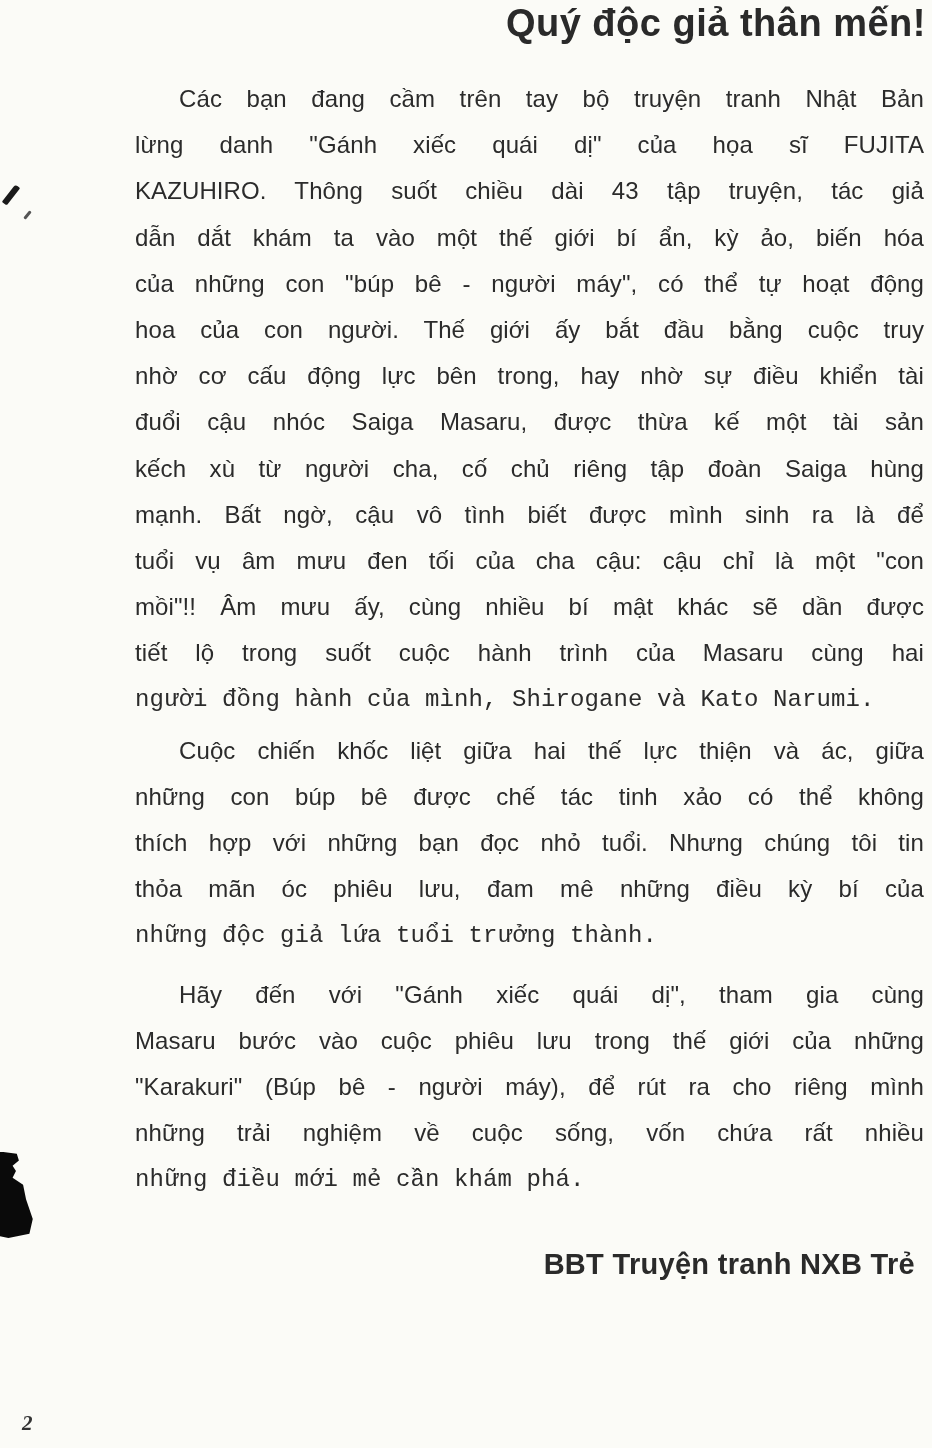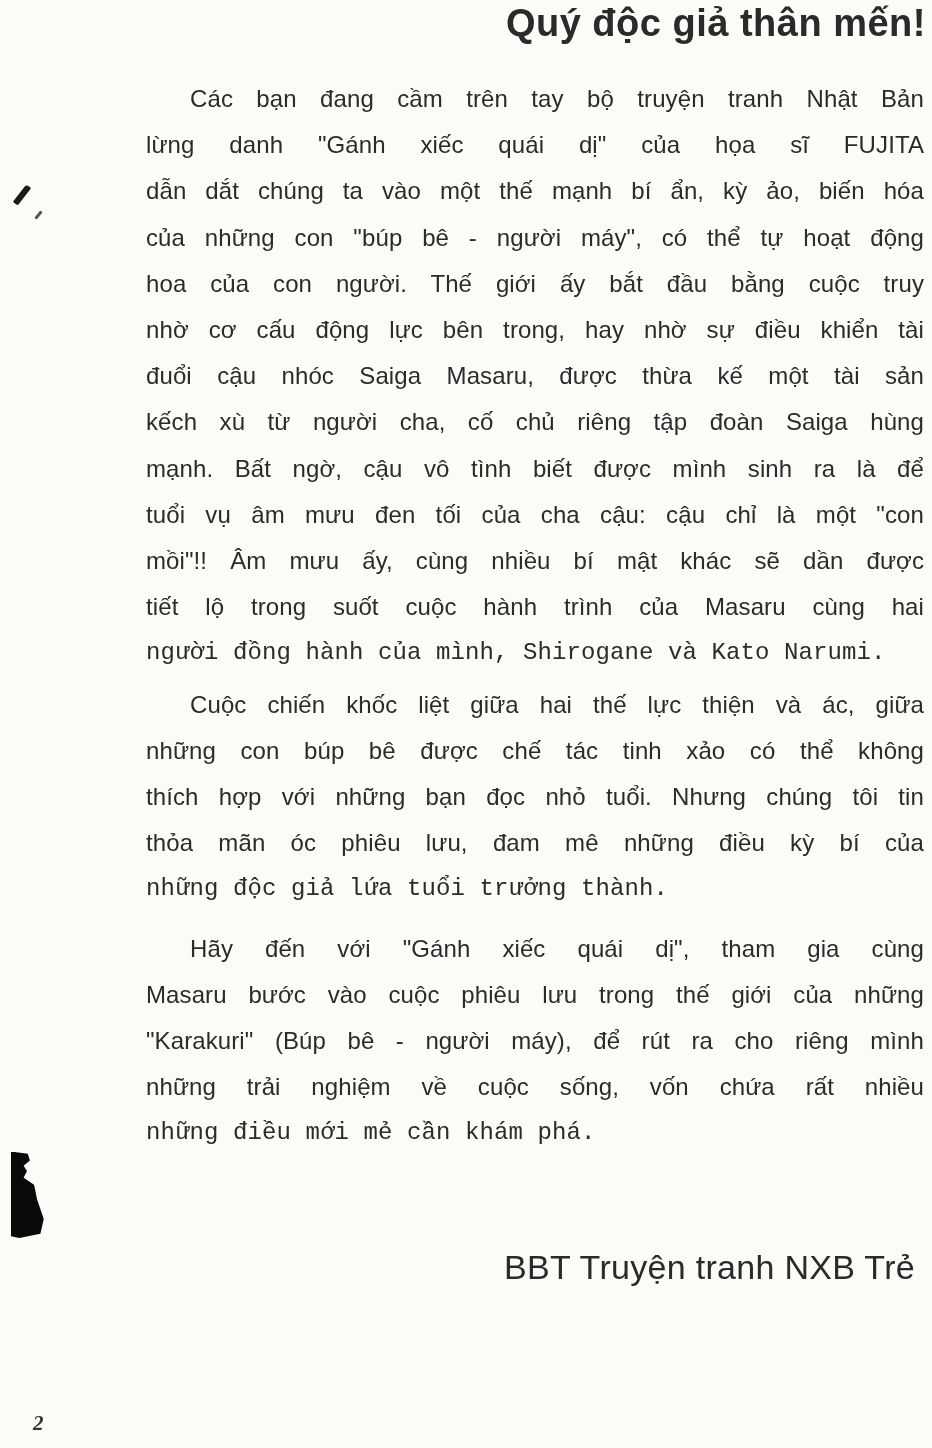--- a/index.html
+++ b/index.html
@@ -8,21 +8,20 @@
     height: 1448px;
     position: relative;
     background: #fbfbf7;
     overflow: hidden;
     font-family: "Liberation Sans", "DejaVu Sans", sans-serif;
     color: #262626;
   }
   .page {
     position: absolute;
     inset: 0;
-    margin-left: 11px;
   }
   .page-title {
     position: absolute;
     top: 2px;
     right: 6px;
     font-size: 38px;
     font-weight: 700;
     letter-spacing: 0.5px;
     color: #2a2a2a;
   }
@@ -43,22 +42,22 @@
     text-align: justify;
     text-align-last: justify;
     white-space: normal;
   }
   .line.first-line { text-indent: 44px; }
   .line.last-line { text-align-last: left; font-family: Liberation Mono, monospace; }
   .signature {
     position: absolute;
     top: 1248px;
     right: 17px;
-    font-size: 34px;
-    font-weight: 400;
+    font-size: 29px;
+    font-weight: 700;
     letter-spacing: 0.3px;
     color: #2a2a2a;
   }
   .page-number {
     position: absolute;
     left: 22px;
     bottom: 12px;
     font-size: 21px;
     font-weight: 700;
     font-style: italic;
@@ -100,21 +99,22 @@
 <body>
 
 <div class="page">
 
   <div class="page-title">Quý độc giả thân mến!</div>
 
   <div class="body-text">
     <div class="paragraph">
         <div class="line first-line">Các bạn đang cầm trên tay bộ truyện tranh Nhật Bản</div>
         <div class="line">lừng danh "Gánh xiếc quái dị" của họa sĩ FUJITA</div>
-        <div class="line">dẫn dắt chúng ta vào một thế mạnh bí ẩn, kỳ ảo, biến hóa</div>
+        <div class="line">KAZUHIRO. Thông suốt chiều dài 43 tập truyện, tác giả</div>
+        <div class="line">dẫn dắt khám ta vào một thế giới bí ẩn, kỳ ảo, biến hóa</div>
         <div class="line">của những con "búp bê - người máy", có thể tự hoạt động</div>
         <div class="line">hoa của con người. Thế giới ấy bắt đầu bằng cuộc truy</div>
         <div class="line">nhờ cơ cấu động lực bên trong, hay nhờ sự điều khiển tài</div>
         <div class="line">đuổi cậu nhóc Saiga Masaru, được thừa kế một tài sản</div>
         <div class="line">kếch xù từ người cha, cố chủ riêng tập đoàn Saiga hùng</div>
         <div class="line">mạnh. Bất ngờ, cậu vô tình biết được mình sinh ra là để</div>
         <div class="line">tuổi vụ âm mưu đen tối của cha cậu: cậu chỉ là một "con</div>
         <div class="line">mồi"!! Âm mưu ấy, cùng nhiều bí mật khác sẽ dần được</div>
         <div class="line">tiết lộ trong suốt cuộc hành trình của Masaru cùng hai</div>
         <div class="line last-line">người đồng hành của mình, Shirogane và Kato Narumi.</div>

